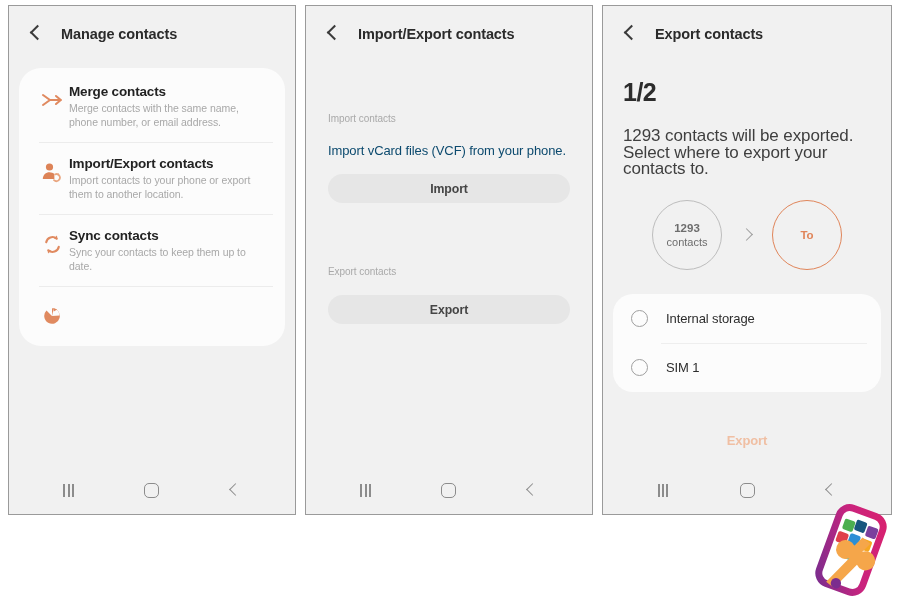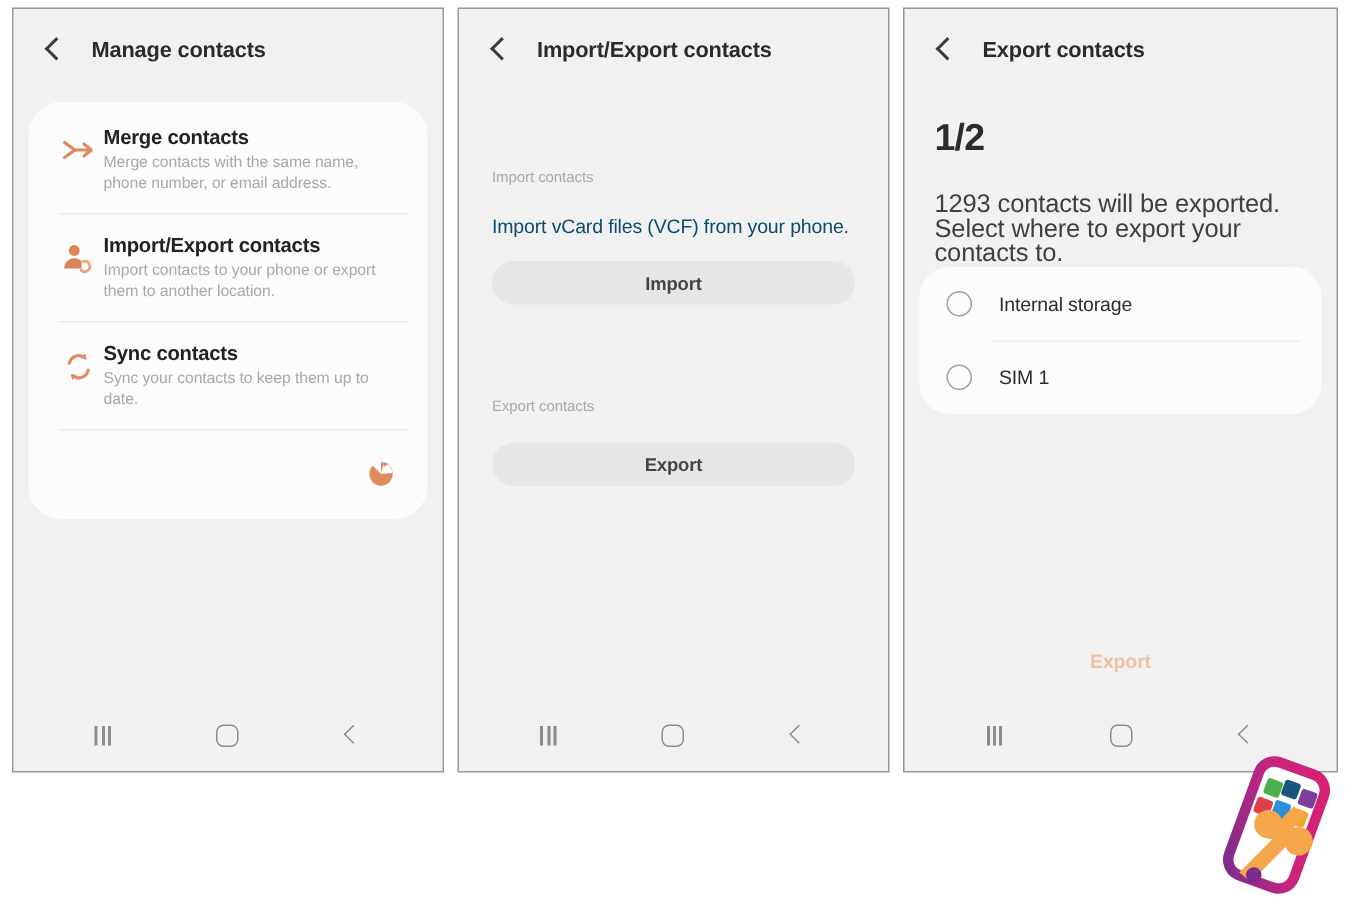--- a/index.html
+++ b/index.html
@@ -66,21 +66,20 @@
     background: #fcfcfc;
     border-radius: 22px;
     margin: 6px 10px 0 10px;
     padding: 2px 0;
   }
   .settings-row {
     display: flex;
     align-items: flex-start;
     padding: 13px 14px 13px 16px;
     position: relative;
-    justify-content: flex-end;
   }
   .settings-row + .settings-row::before {
     content: "";
     position: absolute;
     left: 20px; right: 12px; top: 0;
     height: 1px;
     background: #ececec;
   }
   .row-icon {
     flex: 0 0 34px;
@@ -418,20 +417,30 @@
       <div class="back-chevron"></div>
       <div class="appbar-title">Export contacts</div>
     </div>
 
     <div class="p3-body">
       <div class="p3-head">
         <div class="p3-step">1/2</div>
         <div class="p3-desc">1293 contacts will be exported. Select where to export your contacts to.</div>
       </div>
 
+      <div class="transfer-row">
+        <div class="circle circle-from">
+          <div class="c-n">1293</div>
+          <div class="c-l">contacts</div>
+        </div>
+        <div class="arrow-sep"></div>
+        <div class="circle circle-to">
+          <div class="c-n">To</div>
+        </div>
+      </div>
 
       <div class="radio-card">
         <div class="radio-row">
           <div class="radio-mark"></div>
           <div class="radio-label">Internal storage</div>
         </div>
         <div class="radio-row">
           <div class="radio-mark"></div>
           <div class="radio-label">SIM 1</div>
         </div>

